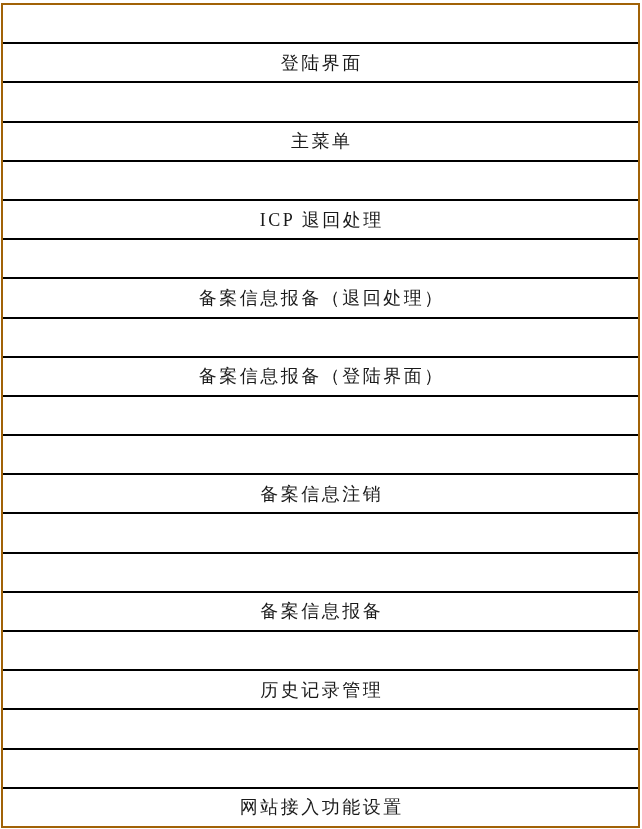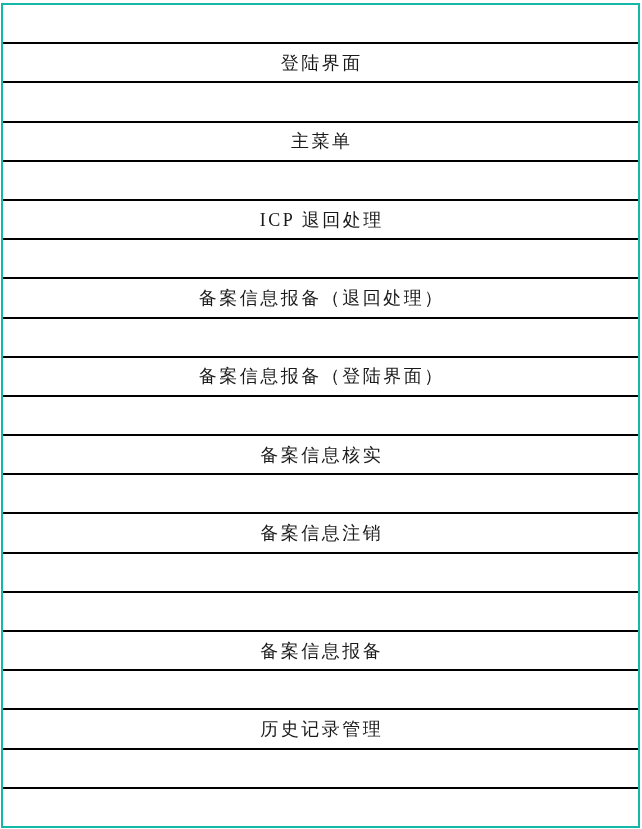--- a/index.html
+++ b/index.html
@@ -16,21 +16,21 @@
     height: 829px;
     background: #ffffff;
   }
   .doc-table {
     position: absolute;
     left: 1px;
     top: 3px;
     width: 639px;
     height: 825px;
     box-sizing: border-box;
-    border: 2px solid #14b8a6;
+    border: 2px solid #a16207;
     display: flex;
     flex-direction: column;
     background: #ffffff;
   }
   .doc-row {
     flex: 1 1 0;
     box-sizing: border-box;
     border-bottom: 2px solid #000000;
     display: flex;
     align-items: center;
@@ -84,23 +84,20 @@
     <div class="doc-row">
       <span class="row-label"></span>
     </div>
     <div class="doc-row">
       <span class="row-label">备案信息报备（登陆界面）</span>
     </div>
     <div class="doc-row">
       <span class="row-label"></span>
     </div>
     <div class="doc-row">
-      <span class="row-label">备案信息核实</span>
-    </div>
-    <div class="doc-row">
       <span class="row-label"></span>
     </div>
     <div class="doc-row">
       <span class="row-label">备案信息注销</span>
     </div>
     <div class="doc-row">
       <span class="row-label"></span>
     </div>
     <div class="doc-row">
       <span class="row-label"></span>
@@ -113,15 +110,18 @@
     </div>
     <div class="doc-row">
       <span class="row-label">历史记录管理</span>
     </div>
     <div class="doc-row">
       <span class="row-label"></span>
     </div>
     <div class="doc-row">
       <span class="row-label"></span>
     </div>
+    <div class="doc-row">
+      <span class="row-label">网站接入功能设置</span>
+    </div>
 
   </div>
 </div>
 
 </body></html>

